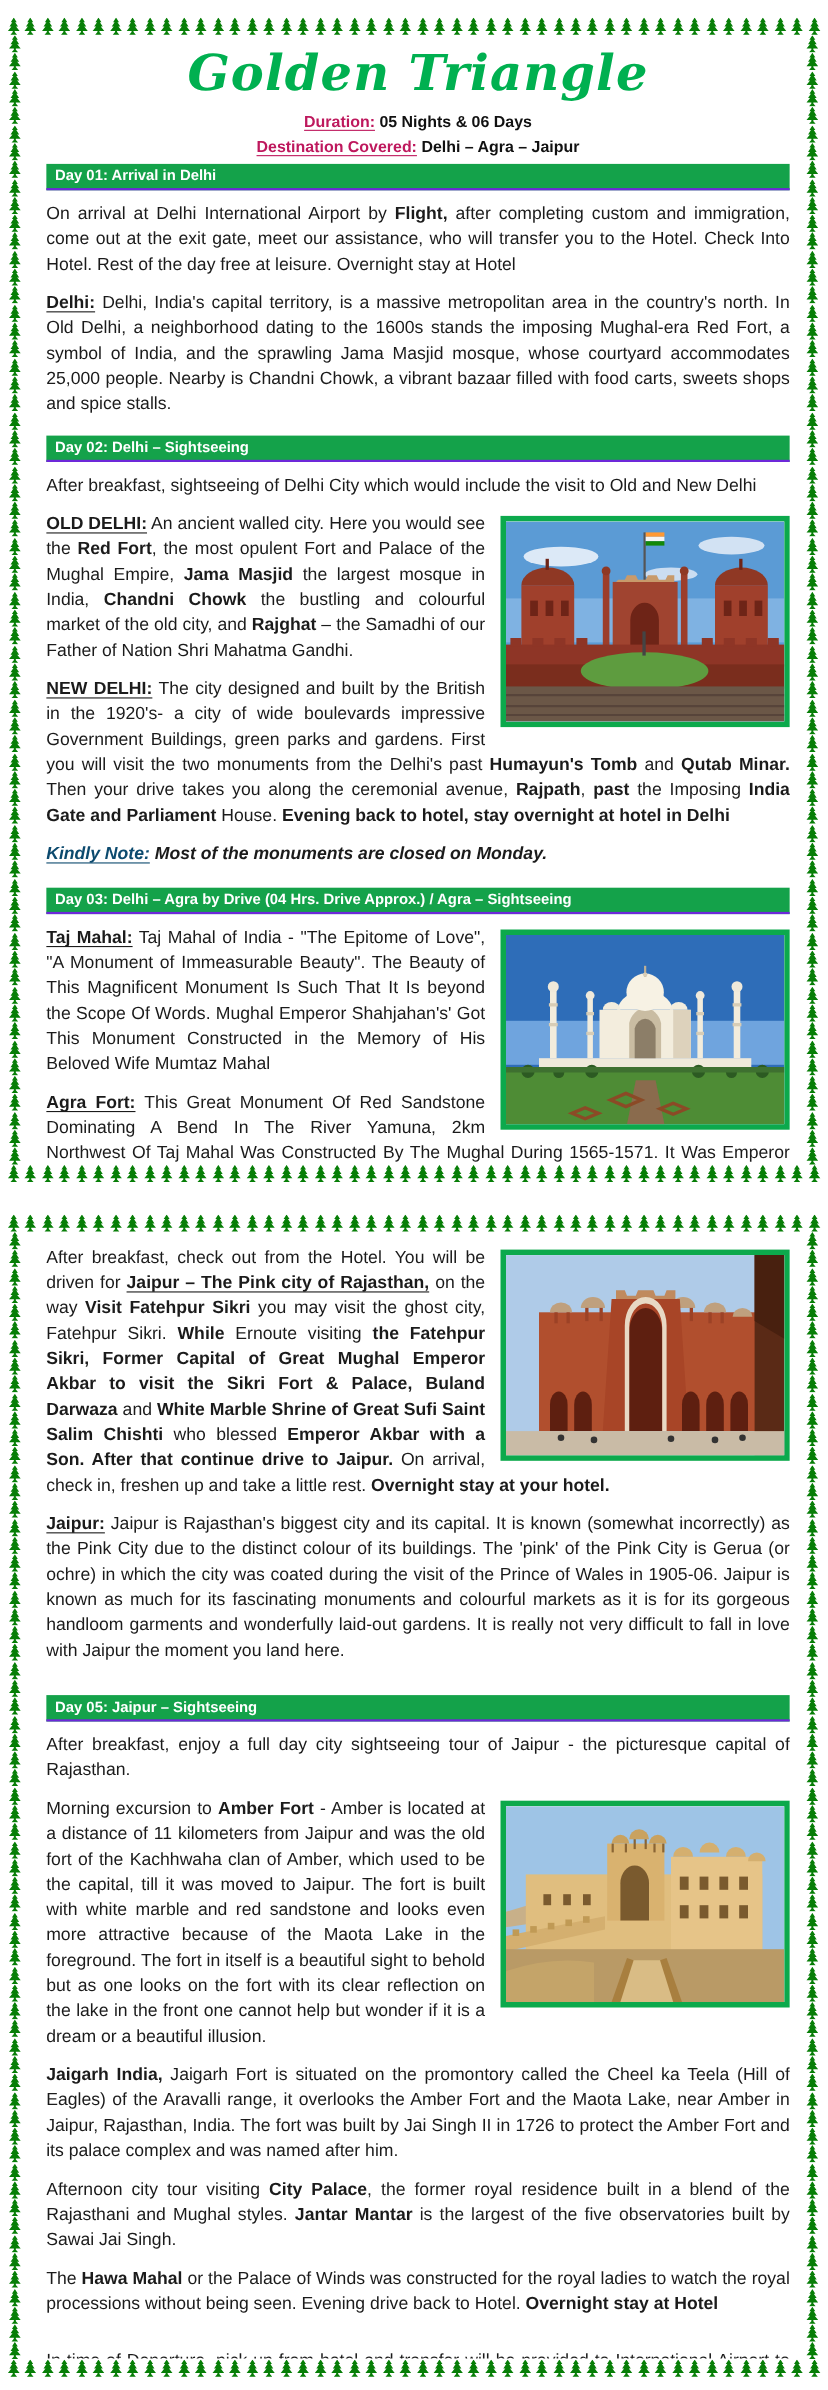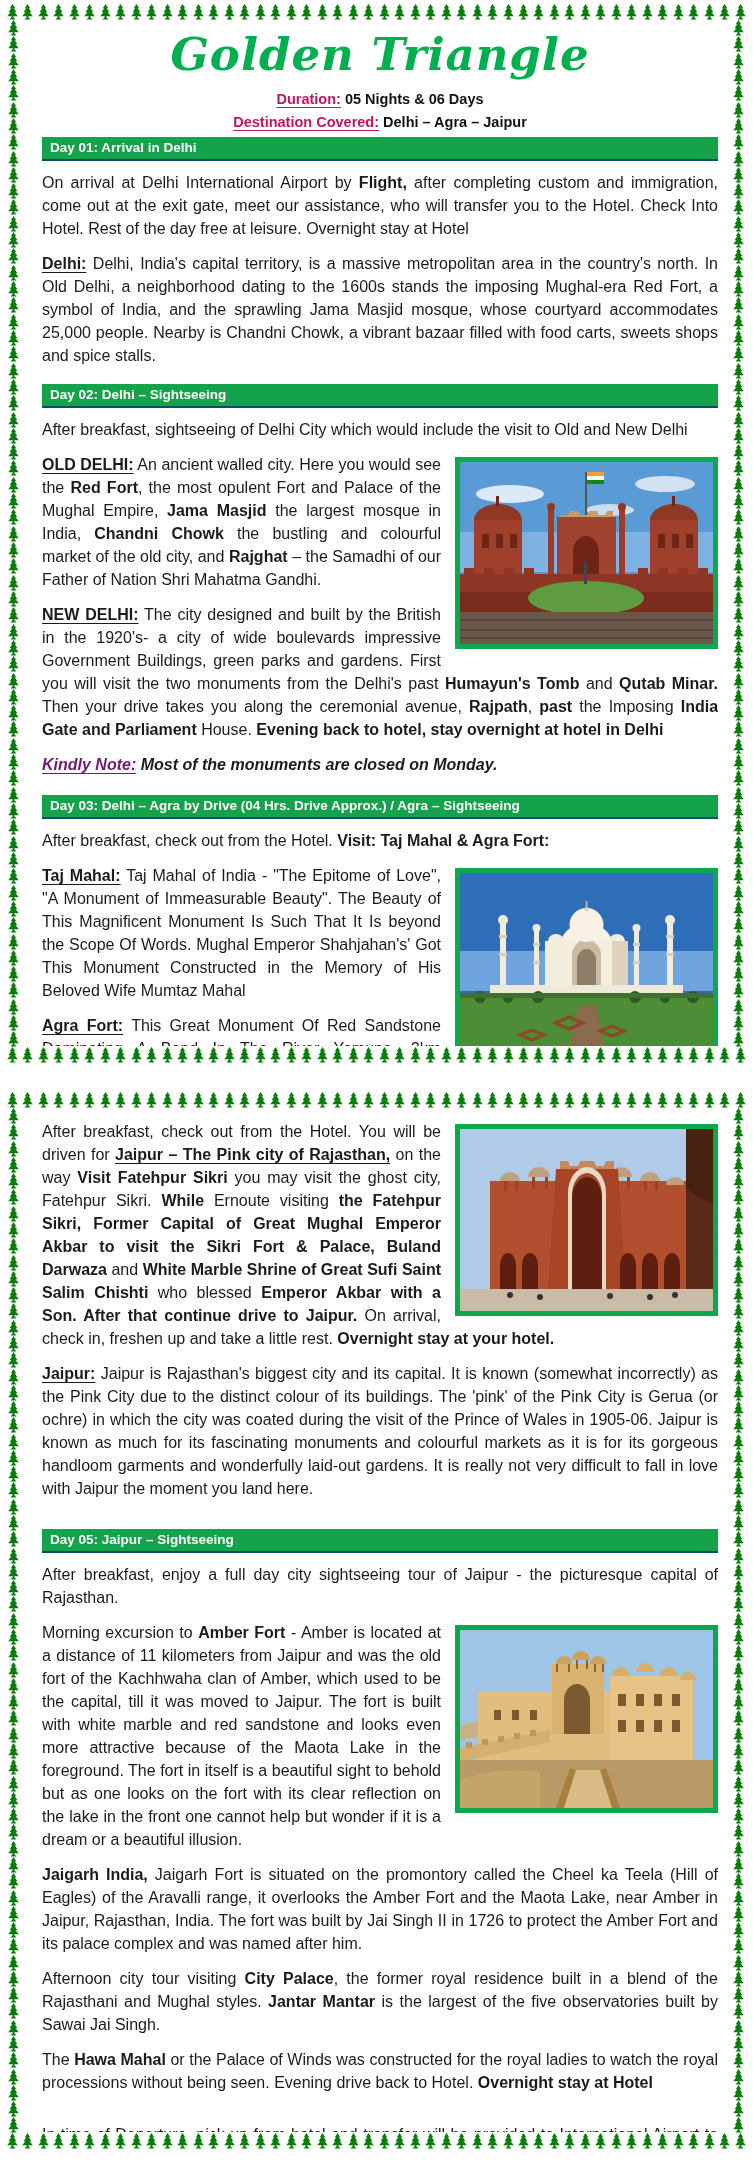--- a/index.html
+++ b/index.html
@@ -1,17 +1,17 @@
 <!DOCTYPE html>
 <html><head>
 <meta charset="utf-8">
 <style>
   html,body{margin:0;padding:0;background:#ffffff;}
   body{width:753px;font-family:"Liberation Sans",sans-serif;color:#1b1b1b;}
-  .doc{padding-top:4px;}
+  .doc{padding-top:16px;}
   .page{position:relative;height:1060px;margin:0 5px;overflow:hidden;background:#fff;}
   .page.second{margin-top:28px;height:1058px;}
   
   .tb{position:absolute;display:flex;overflow:hidden;pointer-events:none;}
   .tb.h{left:0;right:0;height:17px;flex-direction:row;justify-content:space-between;}
   .tb.top{top:0;}
   .tb.bot{bottom:0;}
   .tb.v{top:16px;bottom:16px;width:16px;flex-direction:column;justify-content:space-between;}
   .tb.left{left:1px;}
   .tb.right{right:1px;}
@@ -19,21 +19,21 @@
   .content{position:absolute;top:18px;bottom:18px;left:37px;right:30px;overflow:hidden;}
   
   .title{text-align:center;font-family:"DejaVu Serif",serif;font-style:italic;font-weight:bold;
          font-size:45px;color:#00B050;margin:6px 0 10px;letter-spacing:1px;}
   .meta{text-align:center;font-size:14.5px;font-weight:bold;color:#111;margin:7px 0;}
   .glabel{color:#be185d;text-decoration:underline;text-underline-offset:3px;}
   
   .day{margin-top:17px;}
   .day:first-child{margin-top:0;}
   .day-bar{background:#14A24A;color:#ffffff;font-weight:bold;font-size:13.5px;
-           padding:3px 8px 4px;border-bottom:2px solid #0c4a6e;}
+           padding:3px 8px 4px;border-bottom:2px solid #6d28d9;}
   .day-body{font-size:16px;line-height:23px;text-align:justify;}
   .para{margin:10px 0 12px;}
   .para.tight{margin:8px 0 2px;}
   .b{font-weight:bold;}
   .u{text-decoration:underline;text-underline-offset:3px;}
   .i{font-style:italic;}
   .photo{float:right;margin:4px 0 8px 14px;border:5px solid #0CA94C;line-height:0;background:#fff;}
   .clr{clear:both;}
   
   .end-line{text-align:center;font-family:"DejaVu Serif",serif;font-style:italic;font-weight:bold;
@@ -115,28 +115,27 @@
 <rect x="124" y="100" width="3" height="22" fill="#444"></rect>
 <rect y="150" width="253" height="32" fill="#6B5747"></rect>
 <g stroke="#57443A" stroke-width="2">
                     <line x1="0" y1="158" x2="253" y2="158"></line>
                     <line x1="0" y1="168" x2="253" y2="168"></line>
                     <line x1="0" y1="176" x2="253" y2="176"></line>
                   </g>
                 </svg></div>
               <p class="para"><span class="b u">OLD DELHI:</span><span> An ancient walled city. Here you would see the </span><span class="b">Red Fort</span><span>, the most opulent Fort and Palace of the Mughal Empire, </span><span class="b">Jama Masjid</span><span> the largest mosque in India, </span><span class="b">Chandni Chowk</span><span> the bustling and colourful market of the old city, and </span><span class="b">Rajghat</span><span> – the Samadhi of our Father of Nation Shri Mahatma Gandhi.</span></p>
               <p class="para"><span class="b u">NEW DELHI:</span><span> The city designed and built by the British in the 1920's- a city of wide boulevards impressive Government Buildings, green parks and gardens. First you will visit the two monuments from the Delhi's past </span><span class="b">Humayun's Tomb</span><span> and </span><span class="b">Qutab Minar.</span><span> Then your drive takes you along the ceremonial avenue, </span><span class="b">Rajpath</span><span>, </span><span class="b">past</span><span> the Imposing </span><span class="b">India Gate and Parliament</span><span> House. </span><span class="b">Evening back to hotel, stay overnight at hotel in Delhi</span></p>
-              <p class="para tight"><span class="b u i" style="color: #701a75;">Kindly Note:</span><span class="b i"> Most of the monuments are closed on Monday.</span></p>
+              <p class="para tight"><span class="b u i" style="color: #0c4a6e;">Kindly Note:</span><span class="b i"> Most of the monuments are closed on Monday.</span></p>
               <div class="clr"></div>
             </div>
           </div>
           <div class="day">
             <div class="day-bar">Day 03: Delhi – Agra by Drive (04 Hrs. Drive Approx.) / Agra – Sightseeing</div>
             <div class="day-body">
-              <p class="para"><span>After breakfast, check out from the Hotel. </span><span class="b">Visit: Taj Mahal &amp; Agra Fort:</span></p>
               <div class="photo"><svg width="253" height="172" viewBox="0 0 253 172">
 <rect width="253" height="172" fill="#2E6DB8"></rect>
                   <rect y="78" width="253" height="40" fill="#6FA4DE"></rect>
 <rect x="30" y="112" width="193" height="8" fill="#EFE9DA"></rect>
 <rect x="85" y="68" width="83" height="44" fill="#F3EDDD"></rect>
                   <rect x="152" y="68" width="16" height="44" fill="#DDD2BC"></rect>
 <path d="M112 80 a15 18 0 0 1 29 0 v32 h-29 z" fill="#C9BCA2"></path>
                   <path d="M117 85 a10 13 0 0 1 19 0 v27 h-19 z" fill="#8C7E68"></path>
 <path d="M101 68 a26 22 0 0 1 51 0 z" fill="#F7F2E4"></path>
                   <circle cx="126.5" cy="52" r="17" fill="#F7F2E4"></circle>

